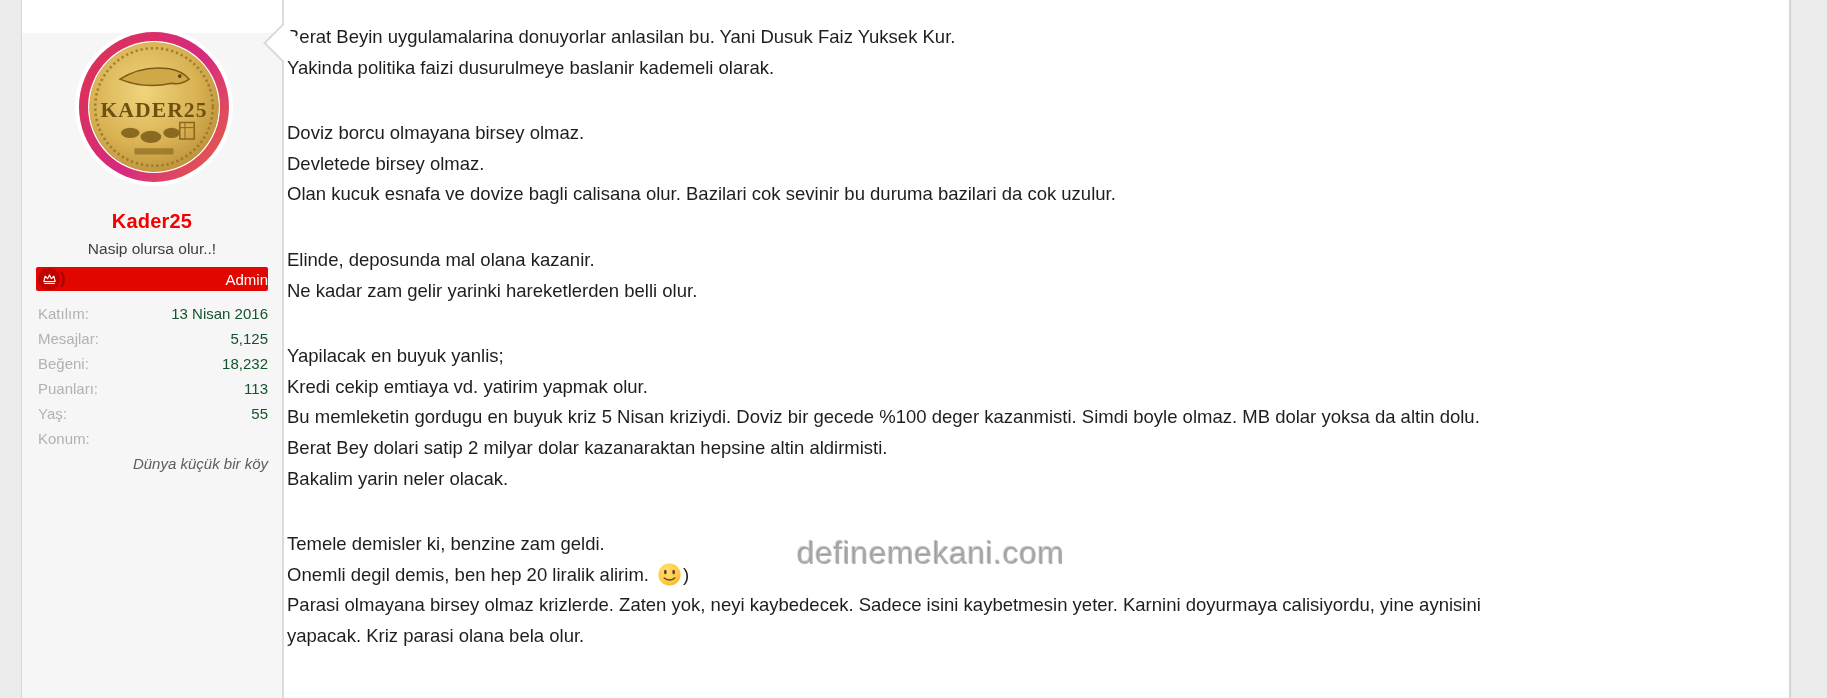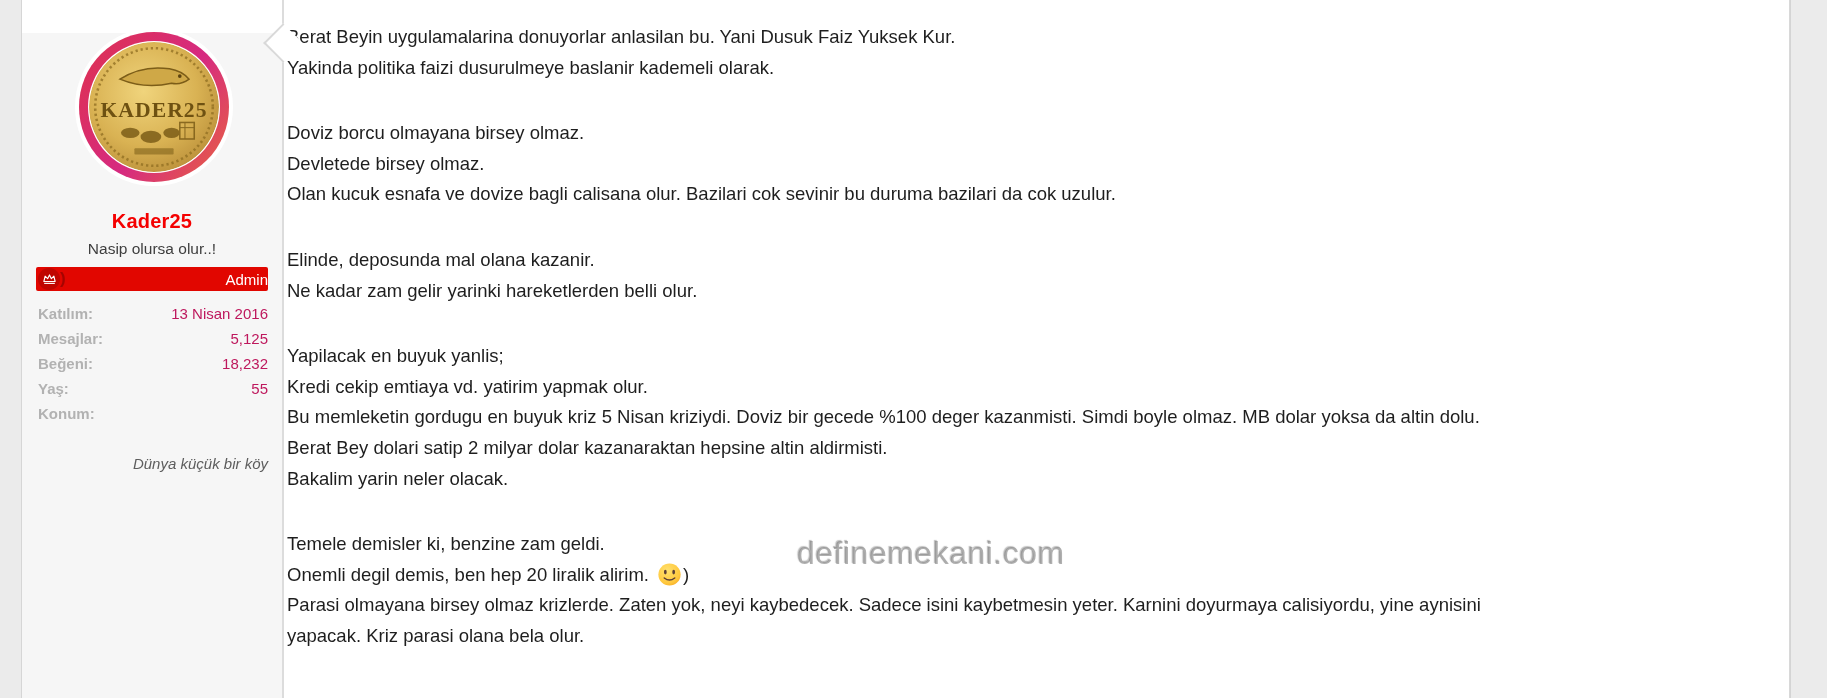--- a/index.html
+++ b/index.html
@@ -27,22 +27,22 @@
            color:#3e3e3e;font-size:15.5px;}
   .badge{position:absolute;top:234px;left:14px;width:232px;height:24px;
          background:#e10600;border-radius:2px;display:flex;align-items:center;}
   .crown-disc{width:22px;height:22px;margin-left:2px;border-radius:50%;
               background:#c00500;display:flex;align-items:center;justify-content:center;flex:0 0 auto;}
   .badge-paren{color:#a50400;font-size:17px;font-weight:bold;margin-left:0;line-height:22px;}
   .admin-label{margin-left:auto;color:#fff;font-size:15px;}
   .stats{position:absolute;top:268px;left:0;right:0;}
   .stat-row{height:25px;display:flex;align-items:center;justify-content:space-between;
             padding:0 14px 0 16px;font-size:15px;}
-  .stat-label{color:#b2b2b2;font-weight:bold;}
-  .stat-value{color:#be185d;}
+  .stat-label{color:#b2b2b2;}
+  .stat-value{color:#14532d;}
   .location-row{height:25px;display:flex;align-items:center;justify-content:flex-end;
                 padding:0 14px 0 16px;font-size:15px;color:#5d5d5d;font-style:italic;}
 
   
   .content{position:absolute;left:282px;top:0;width:1508px;height:698px;background:#fff;
            border-left:2px solid #dcdcdc;border-right:1px solid #d8d8d8;box-sizing:border-box;}
   .bubble-arrow{position:absolute;left:269px;top:29px;width:26px;height:26px;background:#fff;
                 border-left:2px solid #d9d9d9;border-bottom:2px solid #d9d9d9;
                 transform:rotate(45deg);z-index:3;}
   .post-body{position:absolute;left:3px;top:22px;right:18px;color:#1e1e1e;
@@ -116,20 +116,24 @@
         </div>
         <div class="stat-row">
           <span class="stat-label">Mesajlar:</span>
           <span class="stat-value">5,125</span>
         </div>
         <div class="stat-row">
           <span class="stat-label">Beğeni:</span>
           <span class="stat-value">18,232</span>
         </div>
         <div class="stat-row">
+          <span class="stat-label">Puanları:</span>
+          <span class="stat-value">113</span>
+        </div>
+        <div class="stat-row">
           <span class="stat-label">Yaş:</span>
           <span class="stat-value">55</span>
         </div>
         <div class="stat-row">
           <span class="stat-label">Konum:</span>
           <span class="stat-value"></span>
         </div>
       </div>
 
     <div class="location-row" style="position:absolute;top:418px;left:0;right:0;">Dünya küçük bir köy</div>

